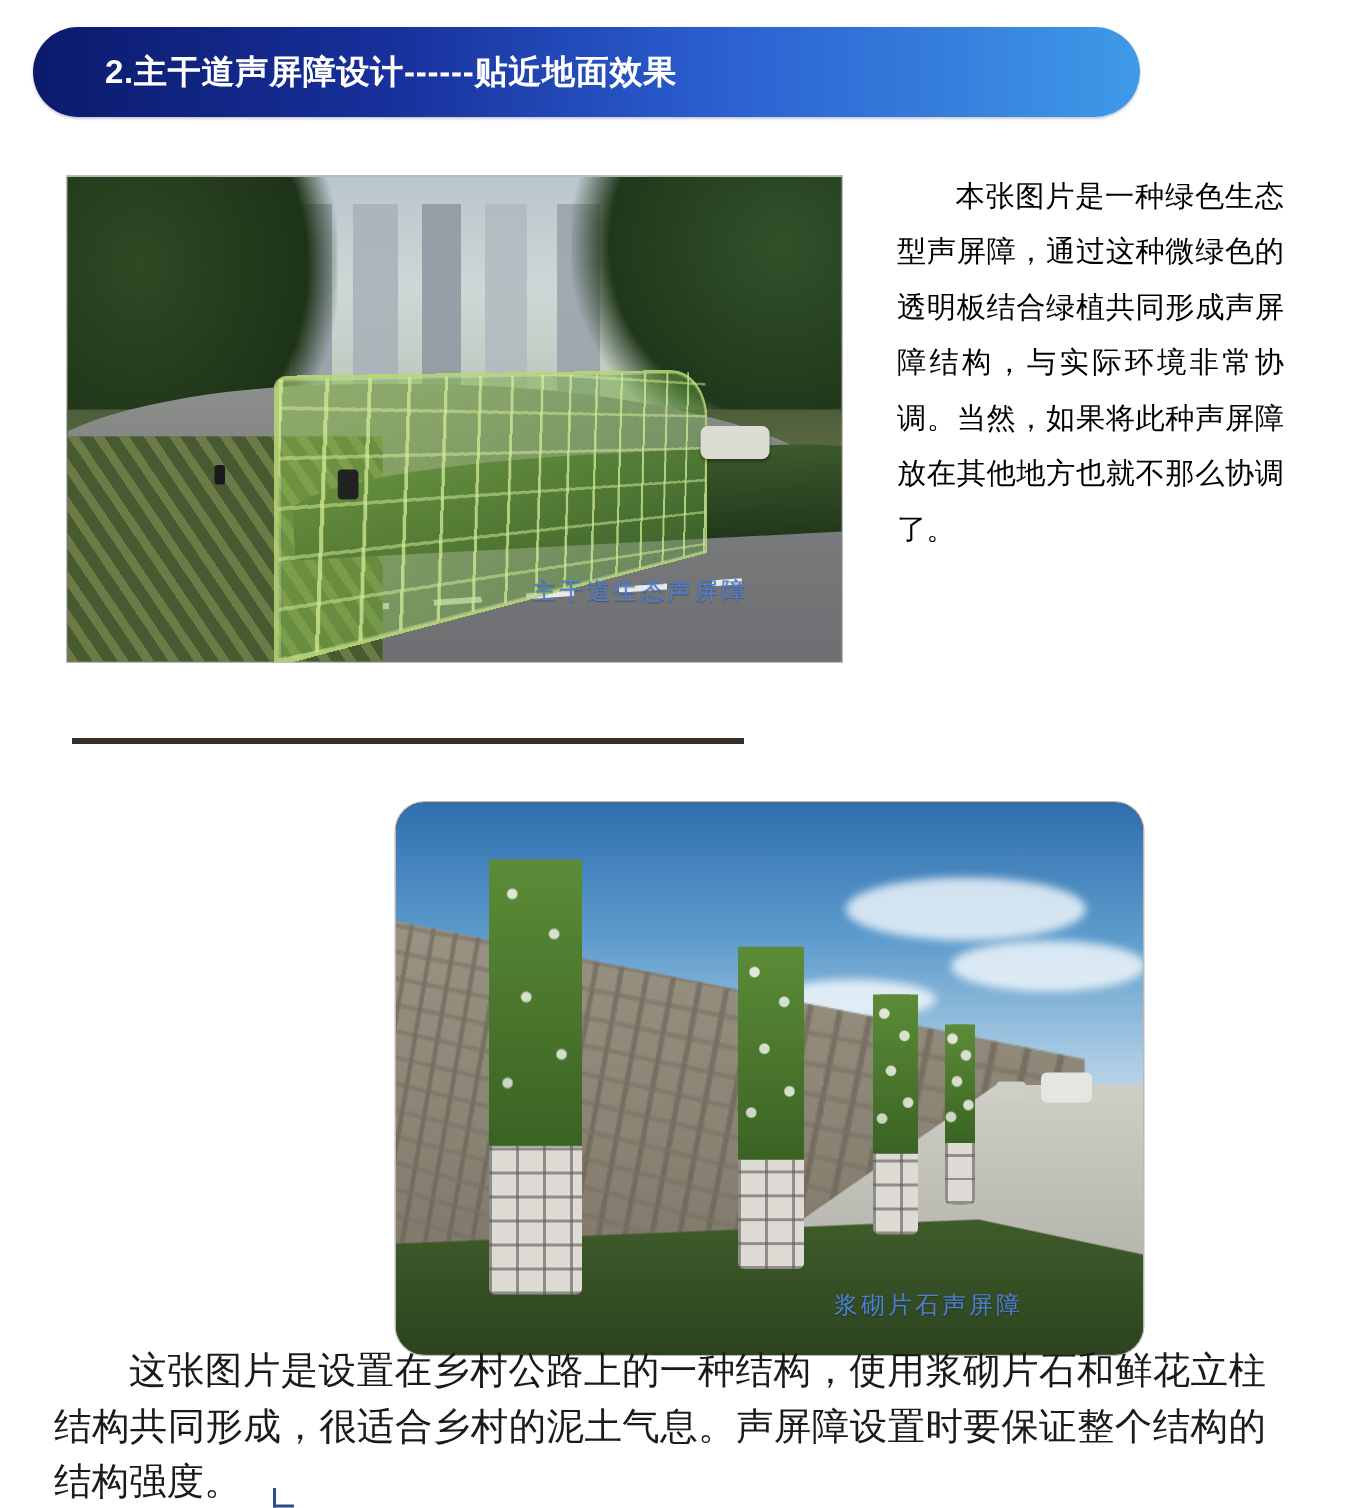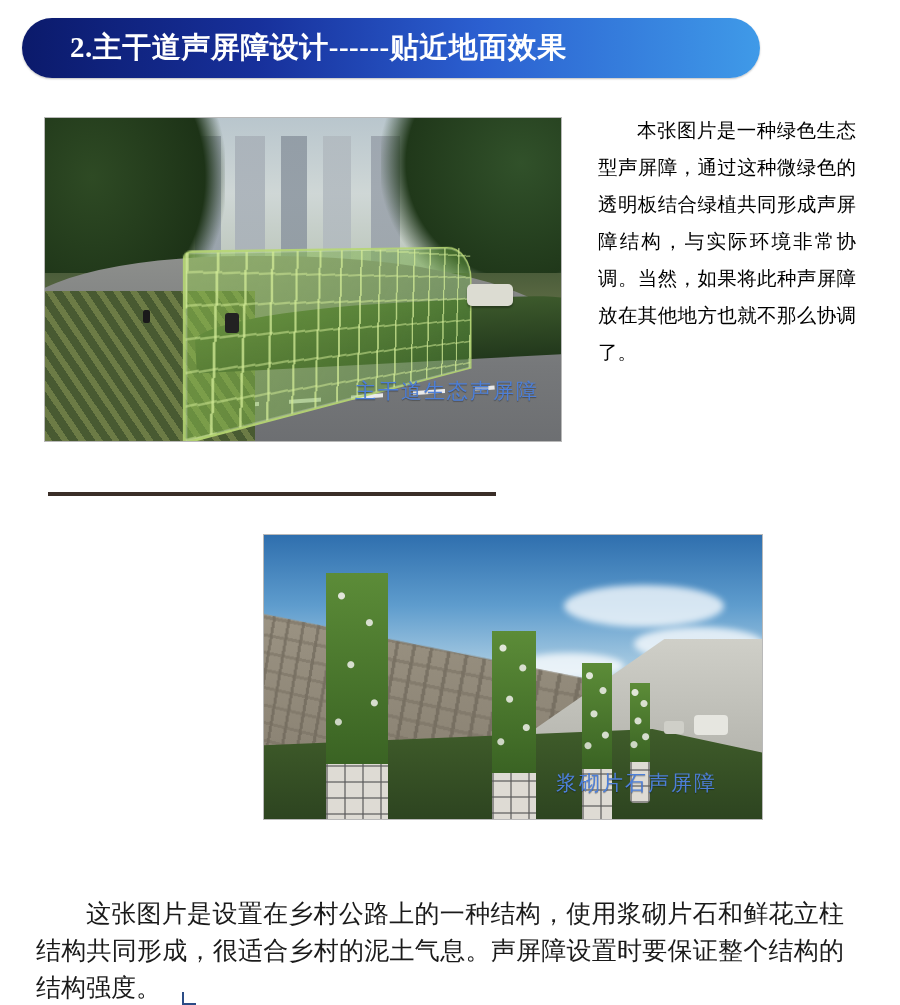--- a/index.html
+++ b/index.html
@@ -24,26 +24,26 @@
     width: 738px;
     height: 60px;
     border-radius: 30px;
     background: linear-gradient(90deg, #0b1a6b 0%, #17309b 32%, #2b5fd0 62%, #3f9ae8 100%);
     display: flex;
     align-items: center;
     box-shadow: 0 1px 2px rgba(0,0,0,0.25);
   }
   .title-text {
     color: #ffffff;
-    font-size: 29px;
+    font-size: 22px;
     font-weight: bold;
     letter-spacing: 0.5px;
     padding-left: 48px;
     white-space: nowrap;
-    font-family: Liberation Serif, serif;
+    font-family: Liberation Sans, sans-serif;
   }
 
   
   .fig-top {
     position: absolute;
     left: 44px;
     top: 117px;
     width: 518px;
     height: 325px;
     border: 1px solid #b9b9b9;
@@ -122,21 +122,21 @@
     background: #1a1a1a; border-radius: 2px;
   }
   .fig-top .car {
     position: absolute; right: 48px; top: 166px; width: 46px; height: 22px;
     background: #dcdcd2; border-radius: 5px;
     box-shadow: 0 2px 2px rgba(0,0,0,.3);
   }
   .caption {
     position: absolute;
     color: #4d7fd8;
-    font-size: 21px;
+    font-size: 16px;
     letter-spacing: 2px;
     text-shadow: 0 1px 1px rgba(0,0,0,.35);
     white-space: nowrap;
   }
   .cap-top { left: 310px; bottom: 36px; }
 
   
   .para-right {
     position: absolute;
     left: 598px;
@@ -159,22 +159,22 @@
     height: 4px;
     background: #3a2e28;
   }
 
   
   .fig-bottom {
     position: absolute;
     left: 263px;
     top: 534px;
     width: 500px;
-    height: 286px;
-    border-radius: 0;
+    height: 370px;
+    border-radius: 20px;
     overflow: hidden;
     border: 1px solid #b9b9b9;
     background: #0f172a;
   }
   .fig-bottom .sky2 {
     position: absolute; left: 0; top: 0; width: 100%; height: 62%;
     background: linear-gradient(180deg, #2f6fae 0%, #5e9ccd 40%, #a8cbe2 75%, #d7e6ef 100%);
   }
   .fig-bottom .cloud {
     position: absolute;

